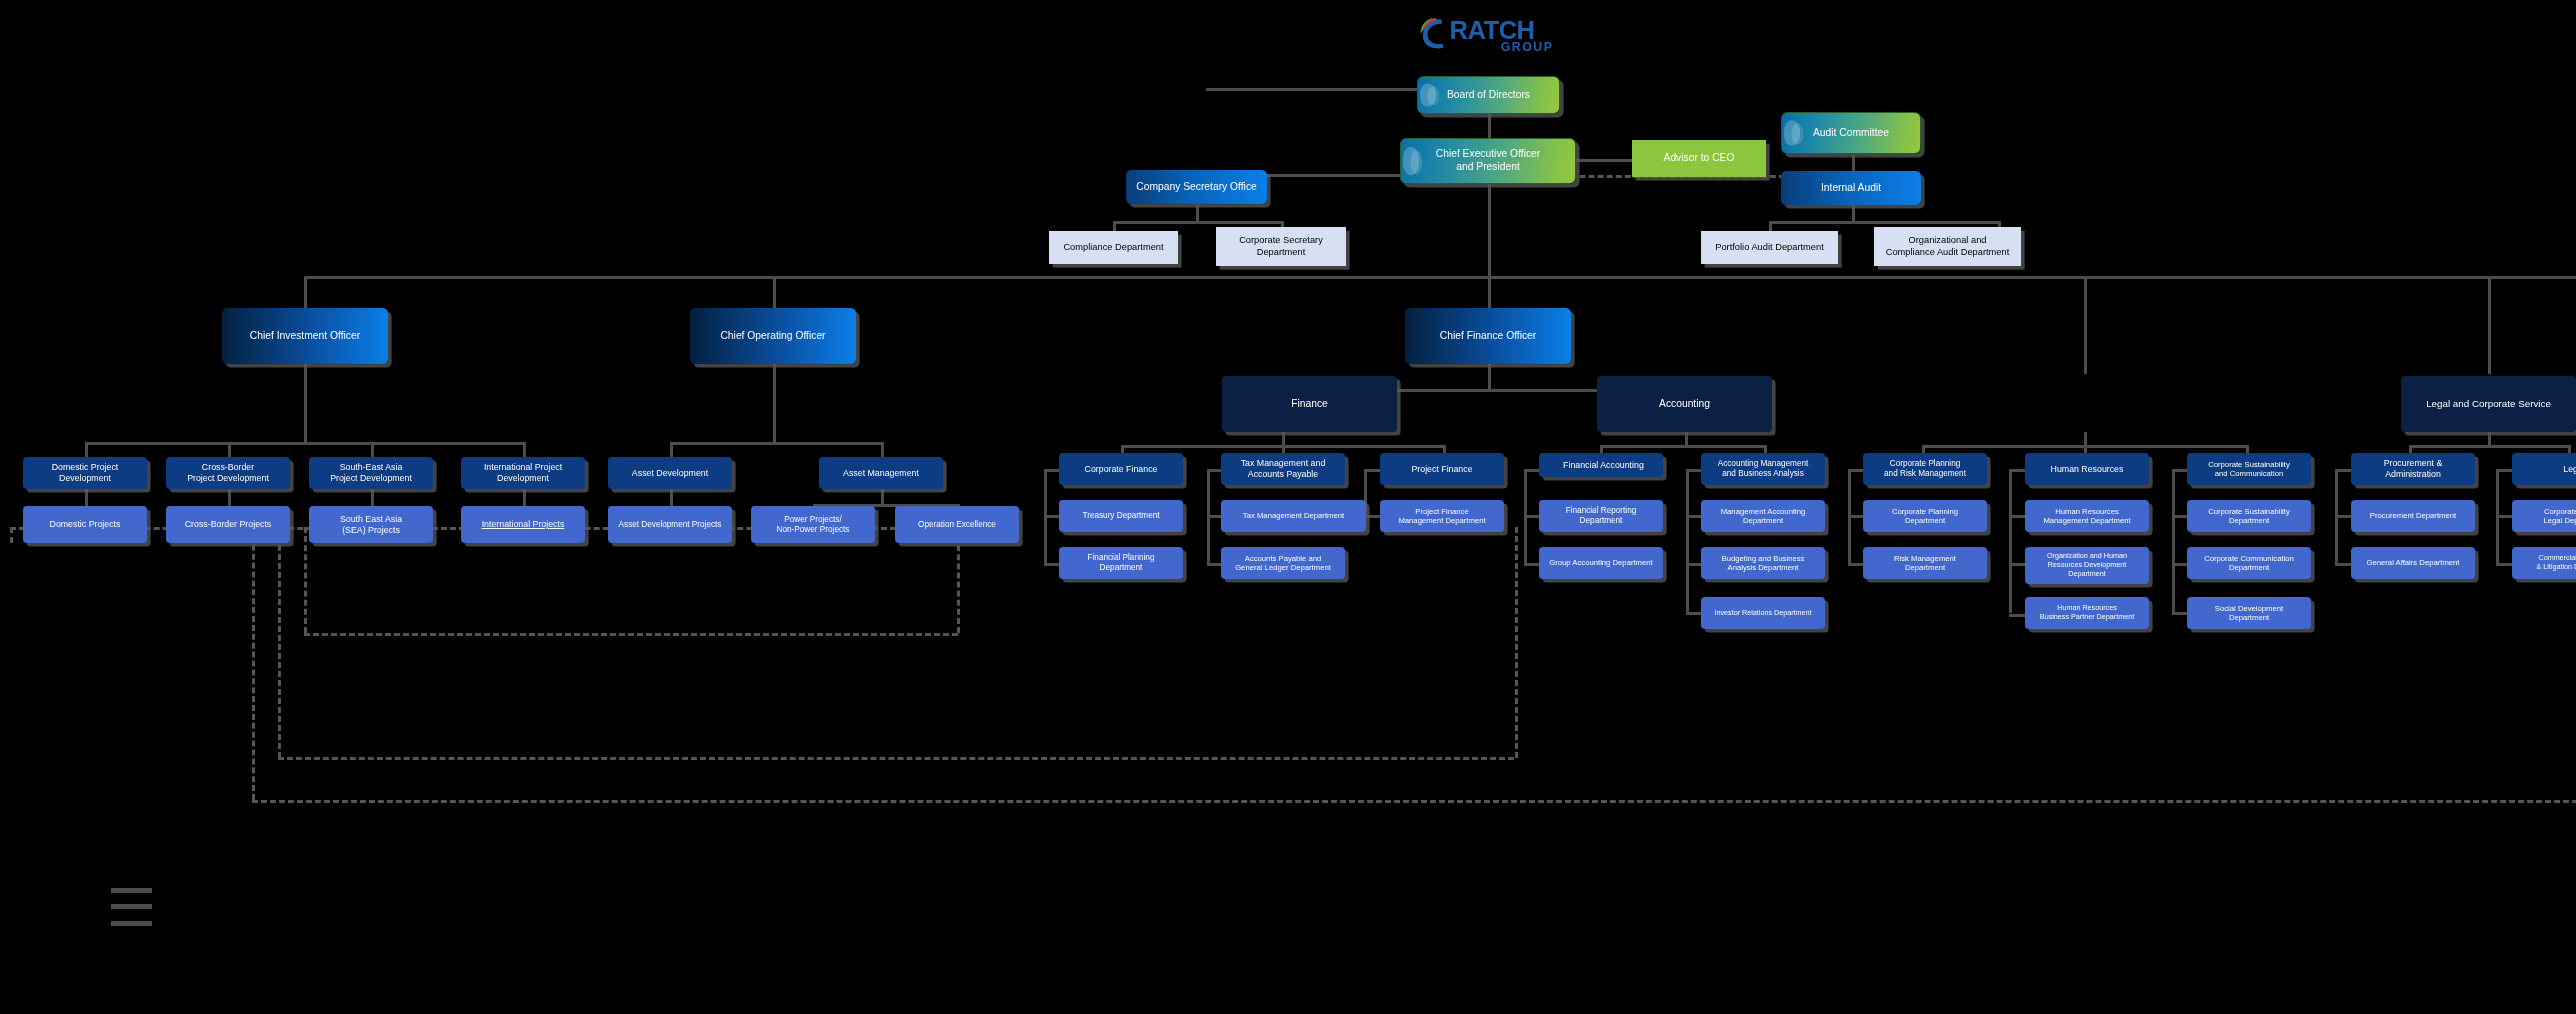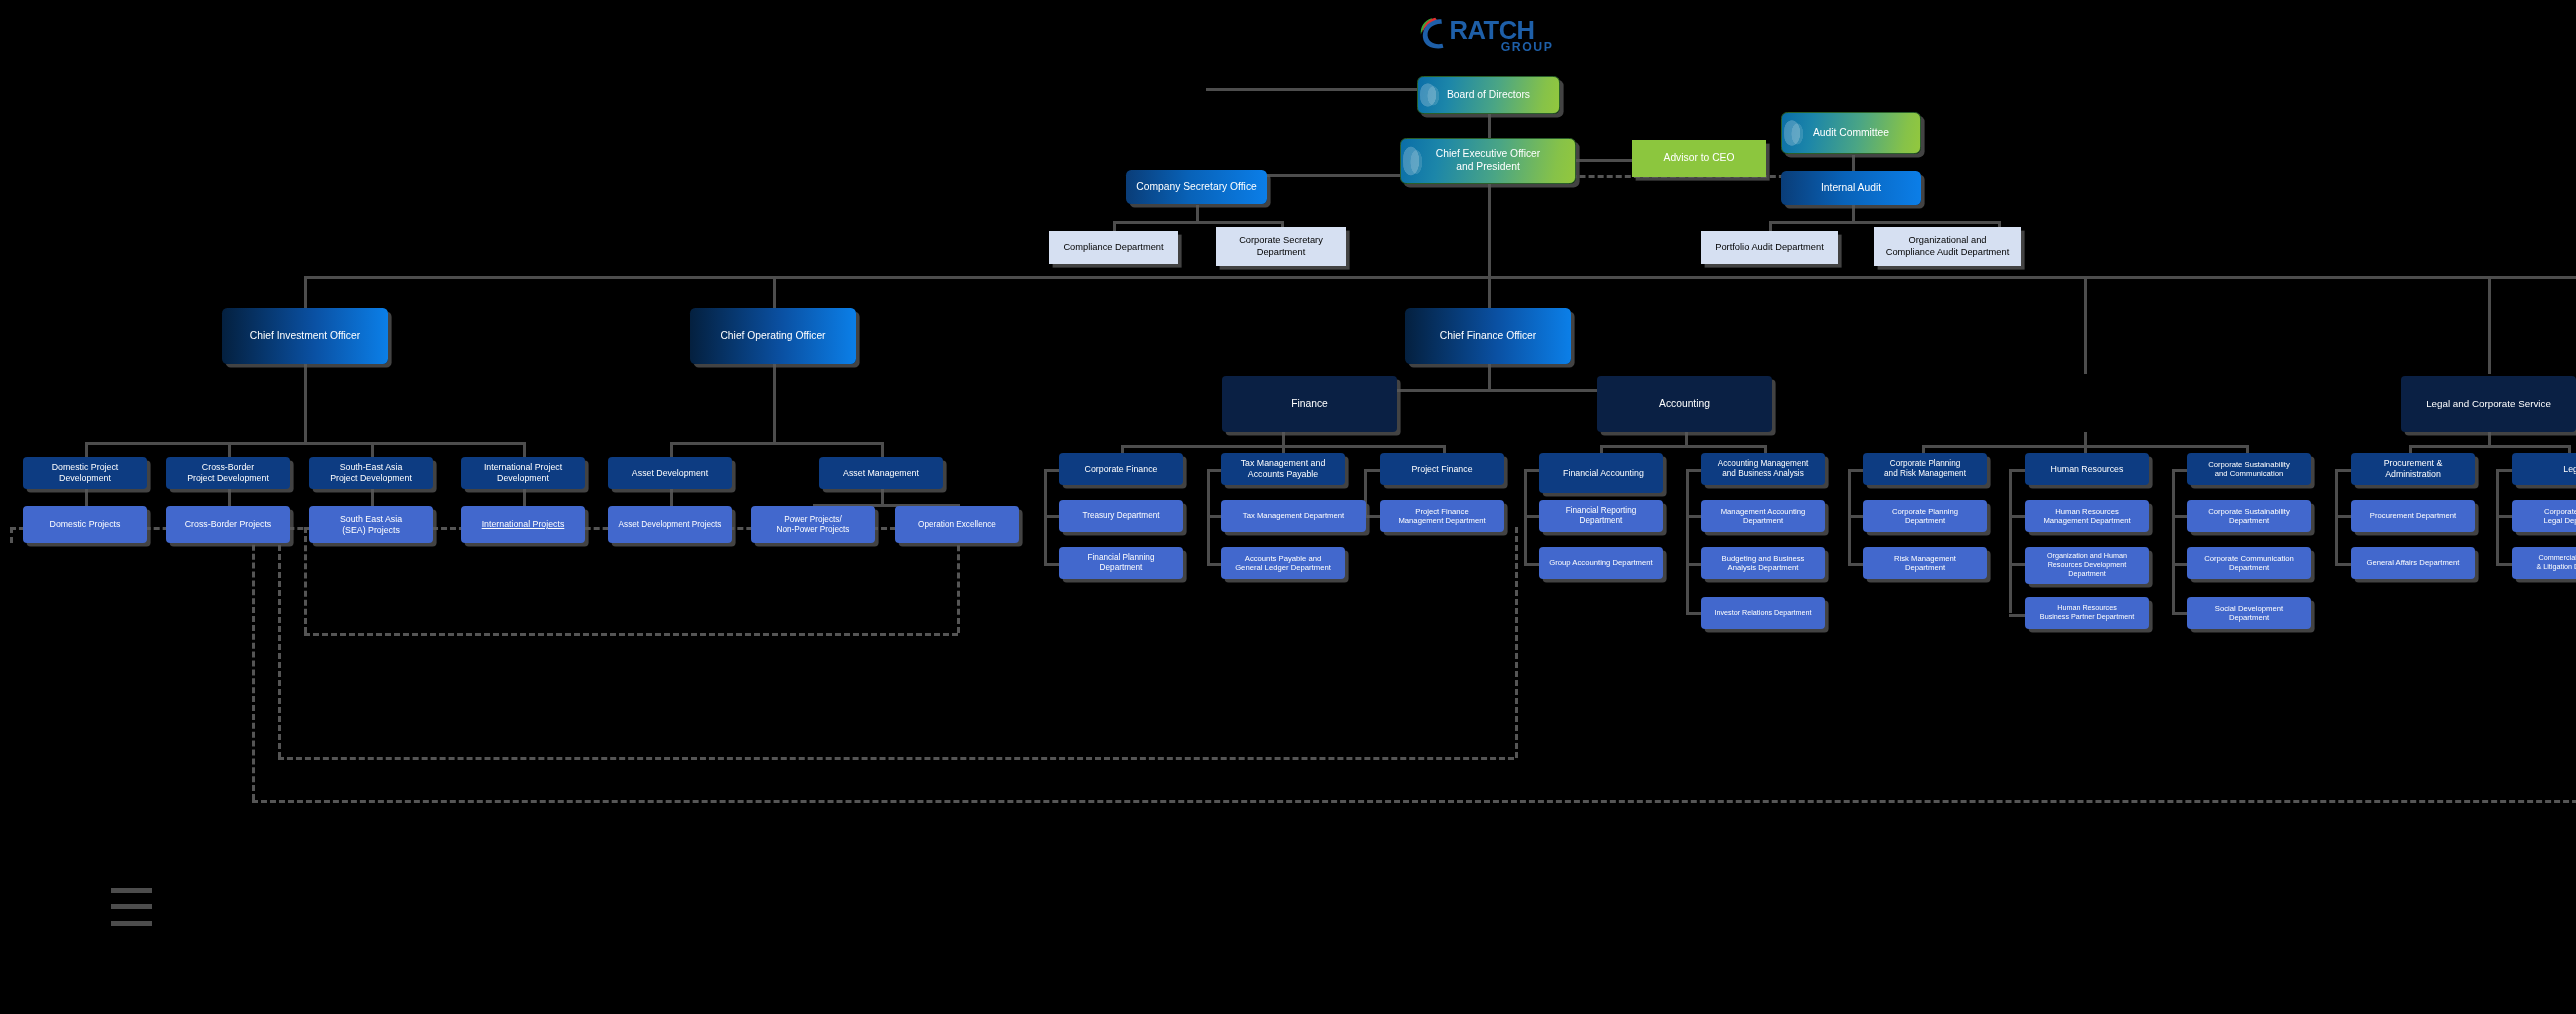--- a/index.html
+++ b/index.html
@@ -403,21 +403,21 @@
   <div class="node n-mid" style="left:1380px; top:453px; width:124px; height:32px; font-size:8.8px;">
     <span>Project Finance</span>
   </div>
   <div class="node n-leaf" style="left:1380px; top:500px; width:124px; height:32px; font-size:7.7px;">
     <span class="ml">
         <div>Project Finance</div>
         <div>Management Department</div>
       </span>
   </div>
 
-  <div class="node n-mid" style="left:1539px; top:453px; width:124px; height:40px; font-size:8.8px;padding-left:8px;">
+  <div class="node n-mid" style="left:1539px; top:453px; width:124px; height:24px; font-size:8.8px;padding-left:8px;">
     <span>Financial Accounting</span>
   </div>
   <div class="node n-leaf" style="left:1539px; top:500px; width:124px; height:32px; font-size:8.2px;">
     <span class="ml">
         <div>Financial Reporting</div>
         <div>Department</div>
       </span>
   </div>
   <div class="node n-leaf" style="left:1539px; top:547px; width:124px; height:32px; font-size:7.7px;">
     <span>Group Accounting Department</span>

